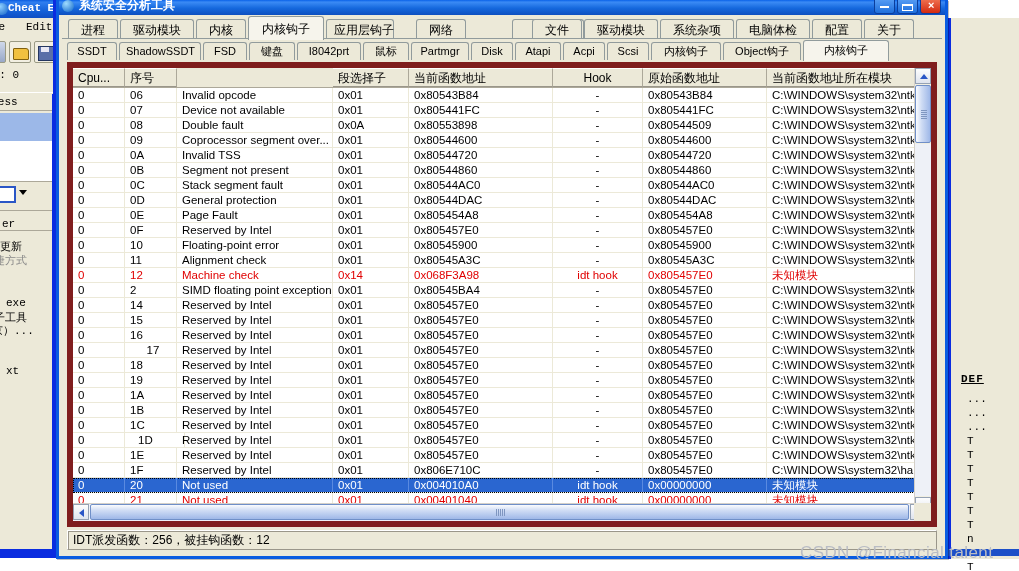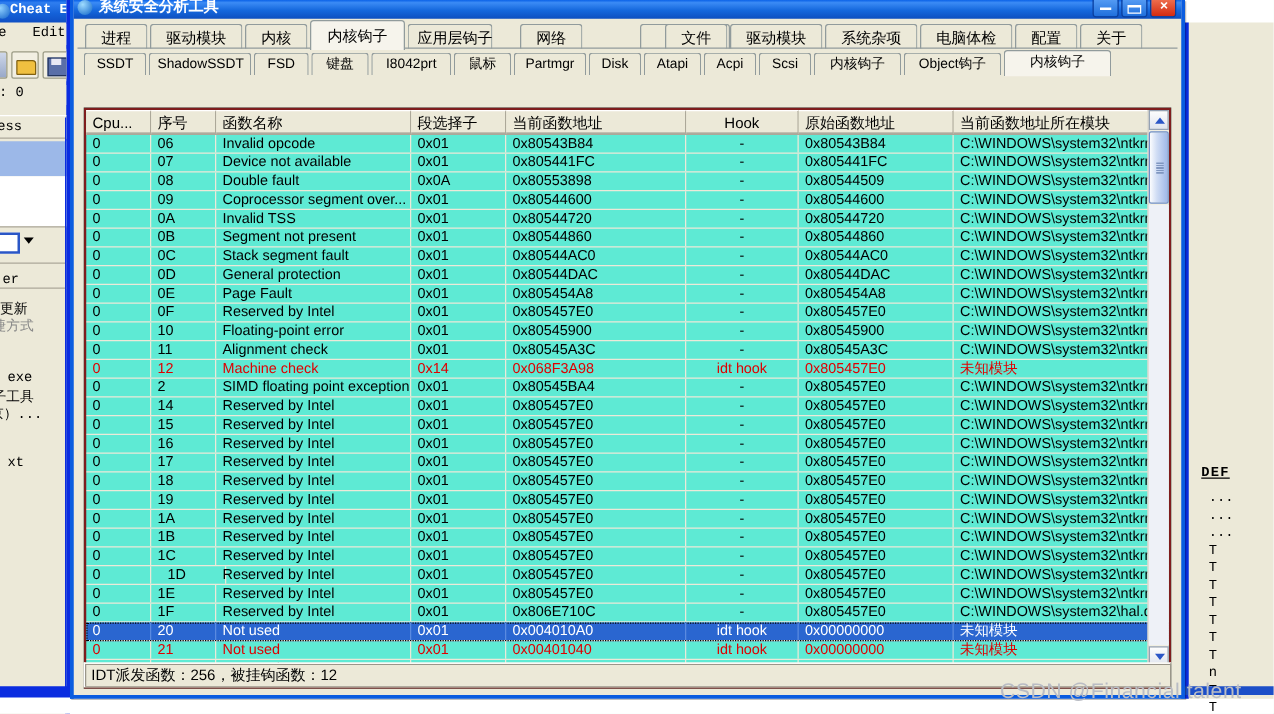--- a/index.html
+++ b/index.html
@@ -140,21 +140,21 @@
     position:absolute; top:2px; height:18px; padding:0 6px;
     background:#ece9d8; border:1px solid #919b9c; border-bottom:none;
     border-radius:3px 3px 0 0; font-size:11px; line-height:17px; white-space:nowrap;
     font-family:"Liberation Sans", sans-serif;
   }
   .subtab.active { top:0; height:21px; background:#f6f4ec; line-height:19px; z-index:4; }
 
   
   .listwrap {
     position:absolute; left:8px; top:62px; width:870px; height:465px;
-    background:#5eead4; border:2px solid #7f1d1d;margin-top:24px;
+    background:#ffffff; border:6px solid #7f1d1d;
   }
   .lv-head {
     position:absolute; left:0; top:0; height:20px; width:100%;
     background:#ece9d8; border-bottom:1px solid #aca899;
   }
   .lv-th {
     position:absolute; top:0; height:19px; background:#ece9d8;
     border-right:1px solid #aca899; border-bottom:1px solid #9a968a;
     border-top:1px solid #ffffff;
     font-size:12px; line-height:18px; padding-left:5px;
@@ -343,21 +343,20 @@
         <div class="subtab" style="left: 540px; width: 42px; text-align: center;">Scsi</div>
         <div class="subtab" style="left: 584px; width: 70px; text-align: center;">内核钩子</div>
         <div class="subtab" style="left: 656px; width: 78px; text-align: center;">Object钩子</div>
         <div class="subtab active" style="left: 736px; width: 86px; text-align: center;">内核钩子</div>
       </div>
 
     <div class="listwrap">
       <div class="lv-head" id="lv-head">
           <div class="lv-th" style="left: 0px; width: 52px;">Cpu...</div>
           <div class="lv-th" style="left: 52px; width: 52px;">序号</div>
-          <div class="lv-th" style="left: 104px; width: 156px;">函数名称</div>
           <div class="lv-th" style="left: 260px; width: 76px;">段选择子</div>
           <div class="lv-th" style="left: 336px; width: 144px;">当前函数地址</div>
           <div class="lv-th center" style="left: 480px; width: 90px;">Hook</div>
           <div class="lv-th" style="left: 570px; width: 124px;">原始函数地址</div>
           <div class="lv-th" style="left: 694px; width: 158px;">当前函数地址所在模块</div>
         </div>
       <div class="lv-body" id="lv-body">
           <div class="row">
             <div class="cell" style="left: 0px; width: 52px;">0</div>
             <div class="cell" style="left: 52px; width: 52px;">06</div>
@@ -523,21 +522,21 @@
             <div class="cell" style="left: 52px; width: 52px;">16</div>
             <div class="cell" style="left: 104px; width: 156px;">Reserved by Intel</div>
             <div class="cell" style="left: 260px; width: 76px;">0x01</div>
             <div class="cell" style="left: 336px; width: 144px;">0x805457E0</div>
             <div class="cell center" style="left: 480px; width: 90px;">-</div>
             <div class="cell" style="left: 570px; width: 124px;">0x805457E0</div>
             <div class="cell" style="left: 694px; width: 158px;">C:\WINDOWS\system32\ntkrnlpa.exe</div>
           </div>
           <div class="row">
             <div class="cell" style="left: 0px; width: 52px;">0</div>
-            <div class="cell" style="left: 52px; width: 52px;">17</div>
+            <div class="cell" style="left: 52px; width: 52px; text-align: center;">17</div>
             <div class="cell" style="left: 104px; width: 156px;">Reserved by Intel</div>
             <div class="cell" style="left: 260px; width: 76px;">0x01</div>
             <div class="cell" style="left: 336px; width: 144px;">0x805457E0</div>
             <div class="cell center" style="left: 480px; width: 90px;">-</div>
             <div class="cell" style="left: 570px; width: 124px;">0x805457E0</div>
             <div class="cell" style="left: 694px; width: 158px;">C:\WINDOWS\system32\ntkrnlpa.exe</div>
           </div>
           <div class="row">
             <div class="cell" style="left: 0px; width: 52px;">0</div>
             <div class="cell" style="left: 52px; width: 52px;">18</div>

